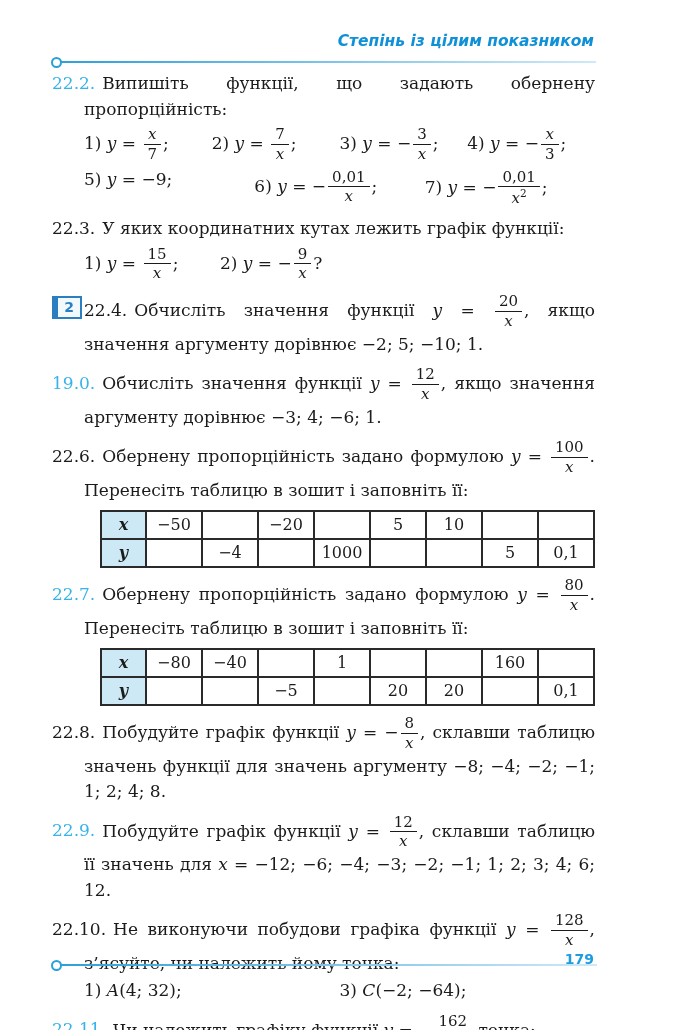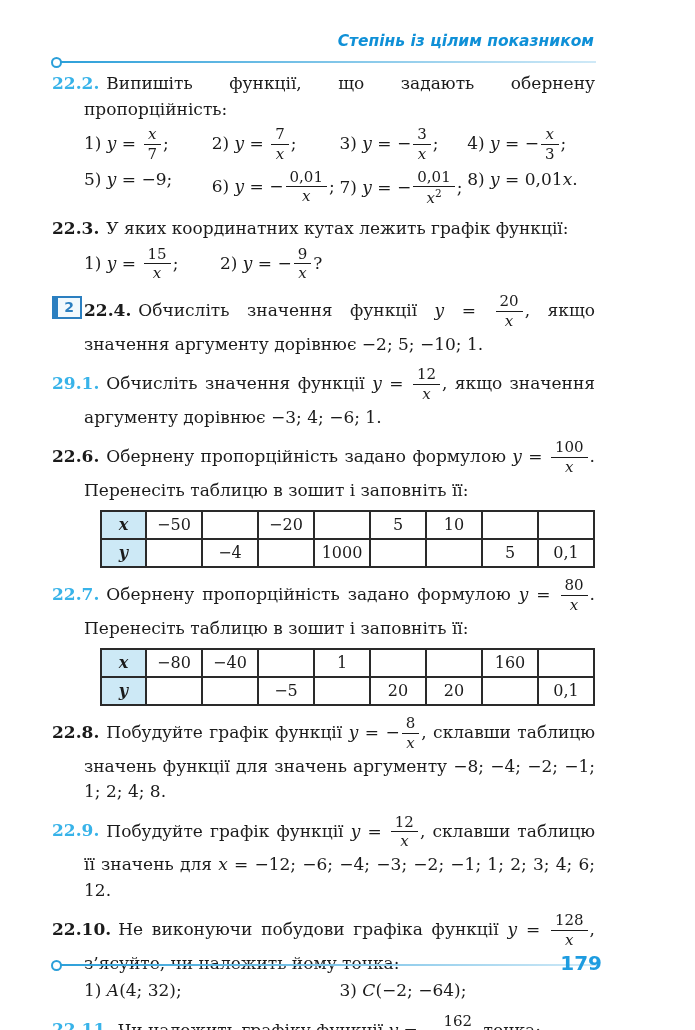--- a/index.html
+++ b/index.html
@@ -15,32 +15,32 @@
     font-size:15.5px; color:#0f90d7;
   }
   .rule { position:absolute; height:2px; background:linear-gradient(to right,#2b9fd9,#cfe9f7); }
   .rule .ring {
     position:absolute; left:-1px; top:-4px; width:7px; height:7px;
     border:2.5px solid #2b9fd9; border-radius:50%; background:#fff; display:block;
   }
   .top-rule { top:61px; left:52px; right:46px; }
   .bottom-rule { top:964px; left:52px; width:545px; }
   .page-number {
-    position:absolute; top:951px; right:40px;
+    position:absolute; top:951px; right:48px;
     font-family:"DejaVu Sans", sans-serif; font-weight:bold;
-    font-size:20px; color:#1e9ce0;
+    font-size:14px; color:#1e9ce0;
   }
   
   .content { position:absolute; top:71px; left:52px; right:47px; }
   .prob {
     position:relative; padding-left:32px; text-indent:-32px;
     text-align:justify; line-height:1.5; margin-bottom:7px;
   }
   .prob.nohang { text-indent:0; }
-  .pnum { font-weight:bold; margin-right:7px; }
+  .pnum { font-weight:normal; margin-right:7px; }
   .pnum.blue { color:#38b3e9; }
   .it { font-style:italic; }
   .frac {
     display:inline-flex; flex-direction:column; vertical-align:middle;
     text-align:center; text-indent:0; margin:1px 2px;
   }
   .fn { font-size:15px; line-height:1.25; padding:0 4px; border-bottom:1.5px solid #1b1b1b; }
   .fd { font-size:15px; line-height:1.25; padding:0 4px; }
   .ds { font-size:10.5px; font-style:normal; }
   .items { display:flex; text-indent:0; text-align:left; margin-top:2px; align-items:flex-start; }
@@ -95,21 +95,20 @@
       <div class="items">
         <span class="item"><span>5)</span> <span class="it">y</span><span> = </span><span>−9;</span></span>
         <span class="item"><span>6)</span> <span class="it">y</span><span> = </span><span>−</span><span class="frac">
               <span class="fn">0,01</span>
               <span class="fd it">x</span>
             </span><span>;</span></span>
         <span class="item"><span>7)</span> <span class="it">y</span><span> = </span><span>−</span><span class="frac">
               <span class="fn">0,01</span>
               <span class="fd"><span class="it">x</span><sup class="ds">2</sup></span>
             </span><span>;</span></span>
-        <span class="item"><span>8)</span> <span class="it">y</span><span> = </span><span>0,01</span><span class="it">x</span><span>.</span></span>
       </div>
     </div>
 
     <div class="prob">
       <span class="pnum">22.3.</span><span>У яких координатних кутах лежить графік функції:</span>
       <div class="items">
         <span class="item w1"><span>1)</span> <span class="it">y</span><span> = </span><span class="frac">
               <span class="fn">15</span>
               <span class="fd it">x</span>
             </span><span>;</span></span>
@@ -122,21 +121,21 @@
 
     <div class="prob nohang">
       <span class="badge">2</span>
       <span class="pnum">22.4.</span><span>Обчисліть значення функції </span><span class="it">y</span><span> = </span><span class="frac">
           <span class="fn">20</span>
           <span class="fd it">x</span>
         </span><span>, якщо значення аргументу дорівнює −2; 5; −10; 1.</span>
     </div>
 
     <div class="prob">
-      <span class="pnum blue">29.1.</span><span>Обчисліть значення функції </span><span class="it">y</span><span> = </span><span class="frac">
+      <span class="pnum blue">19.0.</span><span>Обчисліть значення функції </span><span class="it">y</span><span> = </span><span class="frac">
           <span class="fn">12</span>
           <span class="fd it">x</span>
         </span><span>, якщо значення аргументу дорівнює −3; 4; −6; 1.</span>
     </div>
 
     <div class="prob">
       <span class="pnum">22.6.</span><span>Обернену пропорційність задано формулою </span><span class="it">y</span><span> = </span><span class="frac">
           <span class="fn">100</span>
           <span class="fd it">x</span>
         </span><span>. Перенесіть таблицю в зошит і заповніть її:</span>

